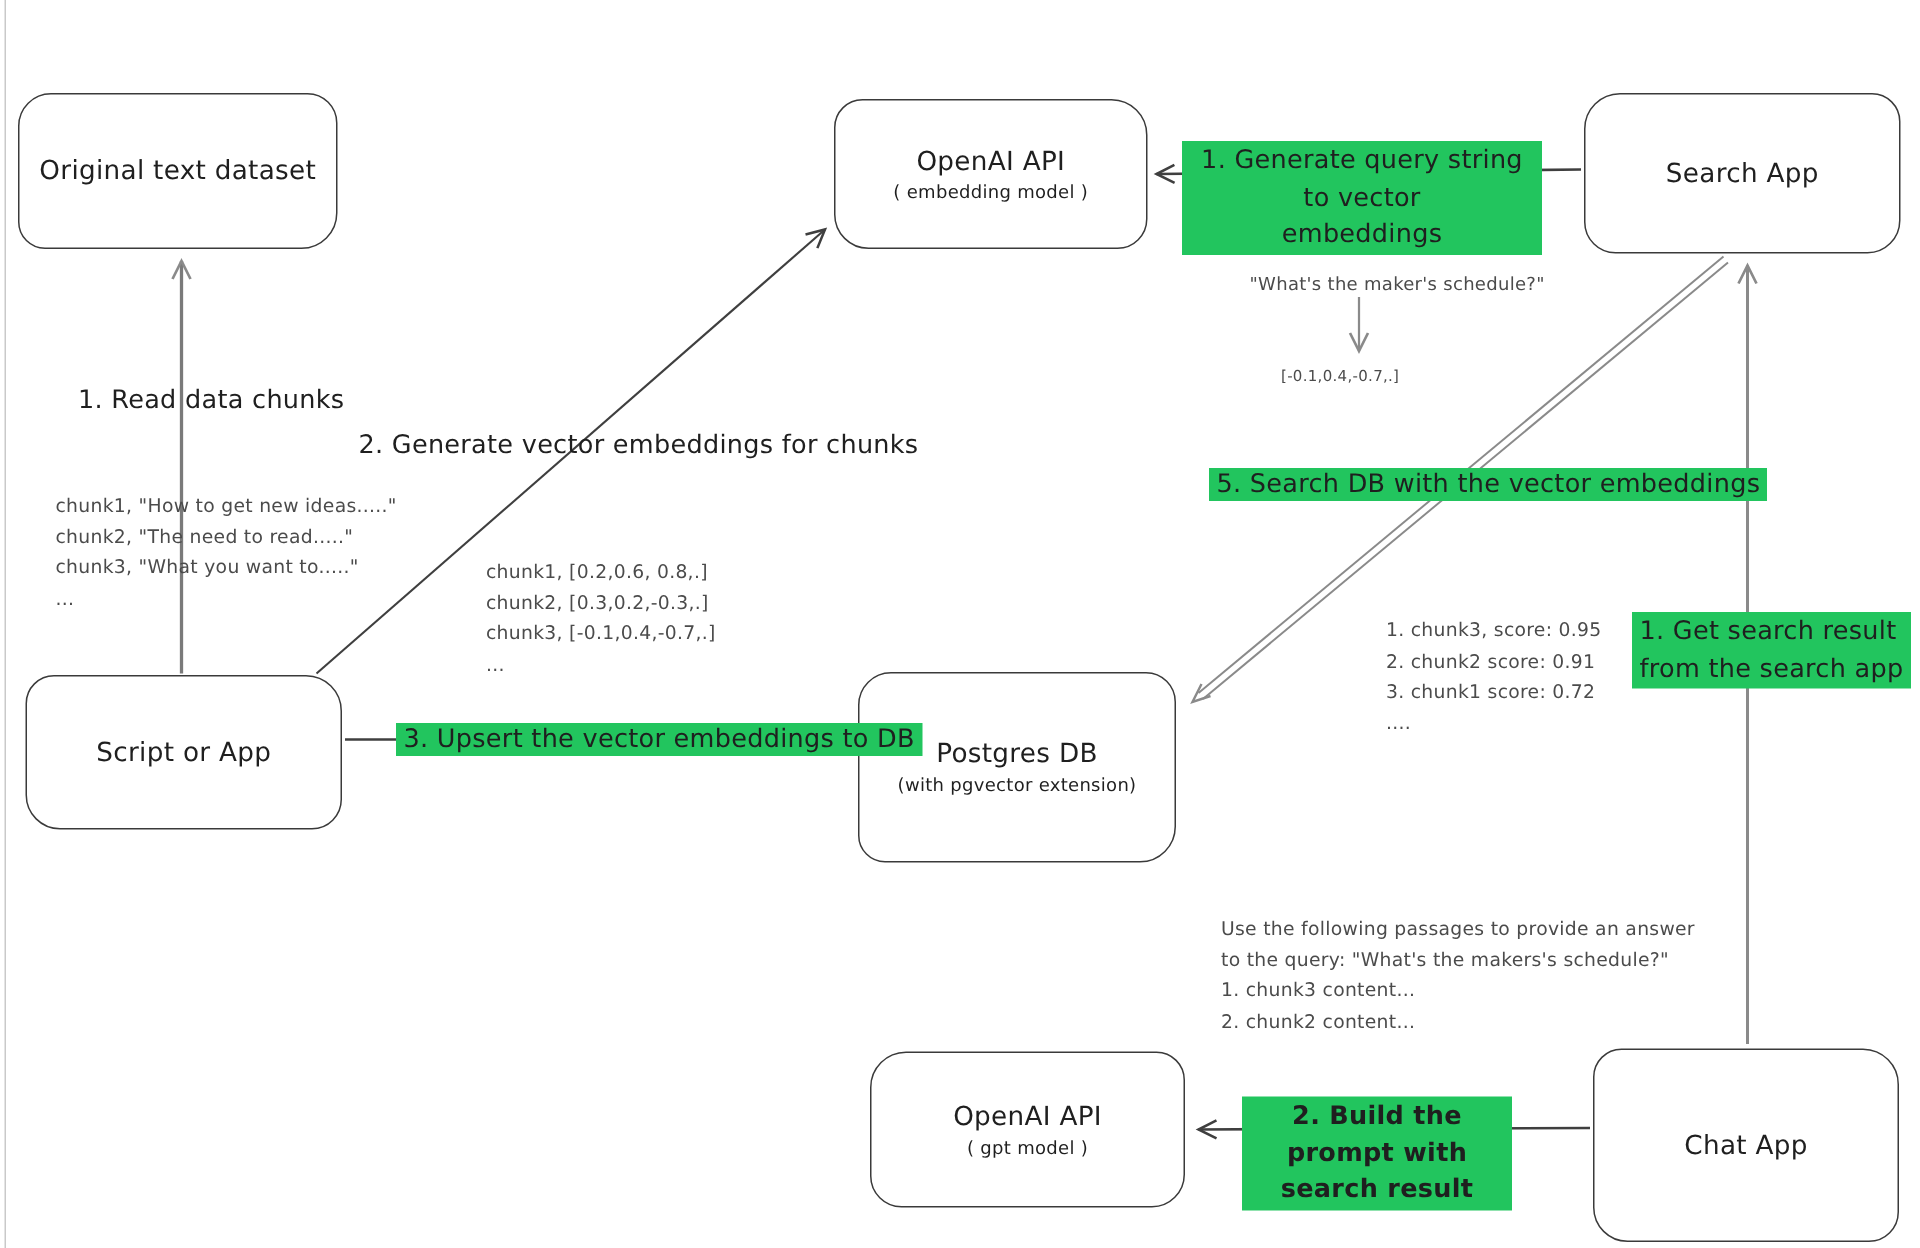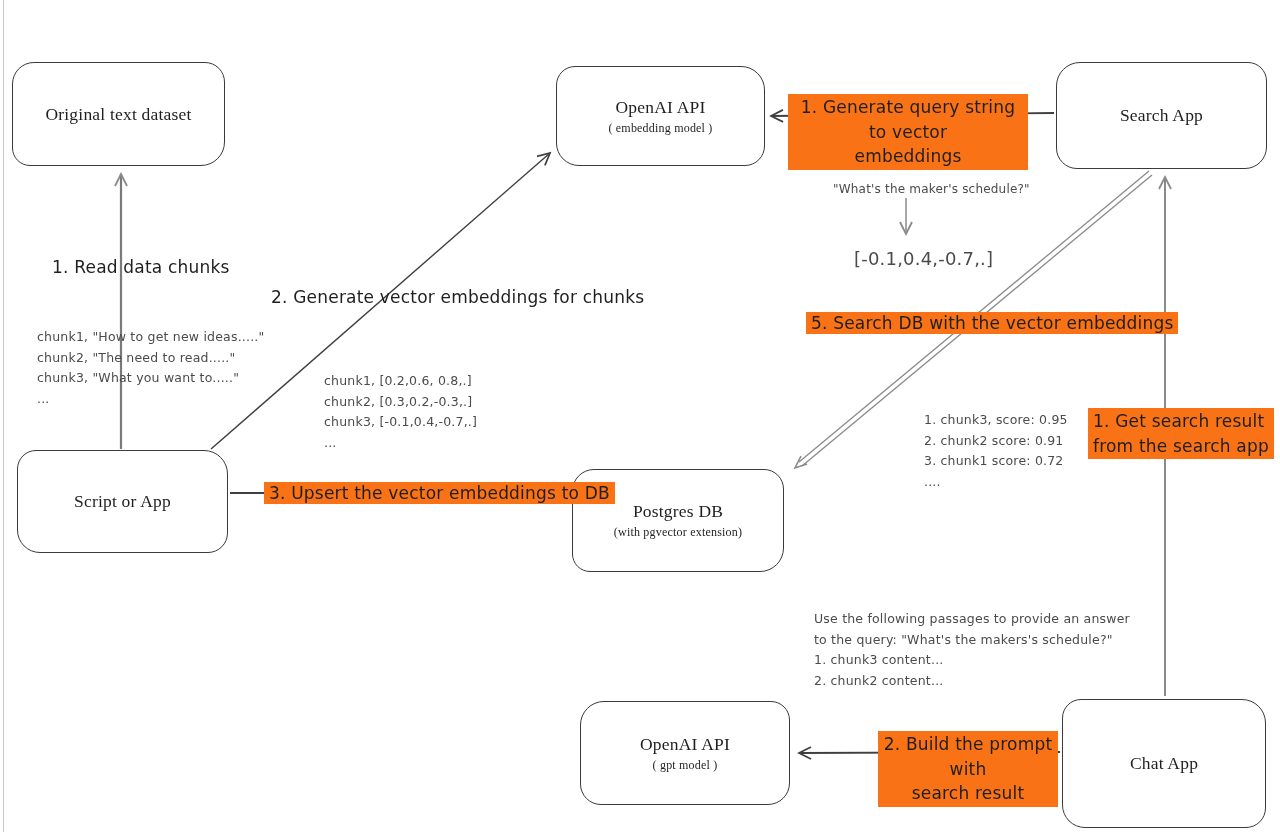--- a/index.html
+++ b/index.html
@@ -8,30 +8,30 @@
 
   .canvas { position: absolute; inset: 0; width: 1280px; height: 832px; }
   .edge-layer { position: absolute; inset: 0; z-index: 1; }
 
   .page-edge { position: absolute; left: 3px; top: 0; width: 1px; height: 832px;
                background: #c9c9c9; z-index: 0; }
 
   .box { position: absolute; z-index: 2; background: #ffffff;
          border: 1.7px solid #3a3a3a;
          display: flex; flex-direction: column; align-items: center; justify-content: center;
-         gap: 3px; font-size: 17.5px; letter-spacing: 0.2px; text-align: center; font-family: Liberation Serif, serif; }
+         gap: 3px; font-size: 17.5px; letter-spacing: 0.2px; text-align: center; }
   .box .l2 { font-size: 12px; }
   .r1 { border-radius: 22px 20px 24px 18px; }
   .r2 { border-radius: 19px 24px 20px 23px; }
   .r3 { border-radius: 24px 19px 22px 21px; }
 
   .edge-label { position: absolute; z-index: 3; font-size: 17px; letter-spacing: 0.2px;
                 white-space: nowrap; color: #1f1f1f; }
   .edge-label.two-line { white-space: normal; text-align: center; line-height: 1.45; }
-  .on-line { background: #f97316; padding: 1px 5px; }
+  .on-line { background: #22c55e; padding: 1px 5px; }
 
   .annotation { position: absolute; z-index: 3; font-size: 12.5px; color: #4b4b4b;
                 line-height: 1.65; letter-spacing: 0.2px; white-space: nowrap; }
 </style>
 </head>
 <body>
 
 <div class="canvas">
 
   <div class="page-edge"></div>
@@ -77,74 +77,74 @@
   </div>
 
   <div class="box r2" style="left:17px; top:450px; width:211px; height:103px;">
     <span>Script or App</span>
   </div>
 
   <div class="box r3" style="left:1056px; top:62px; width:211px; height:107px;">
     <span>Search App</span>
   </div>
 
-  <div class="box r1" style="left:572px; top:469px; width:212px; height:103px;">
+  <div class="box r1" style="left:572px; top:448px; width:212px; height:127px;">
     <span>Postgres DB</span>
     <span class="l2">(with pgvector extension)</span>
   </div>
 
   <div class="box r3" style="left:580px; top:701px; width:210px; height:104px;">
     <span>OpenAI API</span>
     <span class="l2">( gpt model )</span>
   </div>
 
   <div class="box r2" style="left:1062px; top:699px; width:204px; height:129px;">
     <span>Chat App</span>
   </div>
 
   <div class="edge-label" style="left:52px; top:257px;text-align:right;">1. Read data chunks</div>
 
-  <div class="edge-label" style="left:239px; top:287px;margin-left:32px;">2. Generate vector embeddings for chunks</div>
+  <div class="edge-label" style="left:239px; top:287px;">2. Generate vector embeddings for chunks</div>
 
   <div class="edge-label on-line" style="left:264px; top:482px;">3. Upsert the vector embeddings to DB</div>
 
   <div class="edge-label two-line on-line" style="left:788px; top:94px; width:240px;">
     <div>1. Generate query string to vector</div>
     <div>embeddings</div>
   </div>
 
   <div class="edge-label on-line" style="left:806px; top:312px;">5. Search DB with the vector embeddings</div>
 
   <div class="edge-label two-line on-line" style="left:1088px; top:408px; text-align:left;">
     <div>1. Get search result</div>
     <div>from the search app</div>
   </div>
 
-  <div class="edge-label two-line on-line" style="left:878px; top:731px; width:180px;">
+  <div class="edge-label two-line on-line" style="left:828px; top:731px; width:180px;font-weight:bold;">
     <div>2. Build the prompt with</div>
     <div>search result</div>
   </div>
 
   <div class="annotation" style="left:37px; top:327px;">
     <div>chunk1, "How to get new ideas....."</div>
     <div>chunk2, "The need to read....."</div>
     <div>chunk3, "What you want to....."</div>
     <div>...</div>
   </div>
 
   <div class="annotation" style="left:324px; top:371px;">
     <div>chunk1, [0.2,0.6, 0.8,.]</div>
     <div>chunk2, [0.3,0.2,-0.3,.]</div>
     <div>chunk3, [-0.1,0.4,-0.7,.]</div>
     <div>...</div>
   </div>
 
   <div class="annotation" style="left:833px; top:180px; font-size:12px;">"What's the maker's schedule?"</div>
 
-  <div class="annotation" style="left:854px; top:244px; font-size:18px;">[-0.1,0.4,-0.7,.]</div>
+  <div class="annotation" style="left:854px; top:244px; font-size:10px;">[-0.1,0.4,-0.7,.]</div>
 
   <div class="annotation" style="left:924px; top:410px;">
     <div>1. chunk3, score: 0.95</div>
     <div>2. chunk2 score: 0.91</div>
     <div>3. chunk1 score: 0.72</div>
     <div>....</div>
   </div>
 
   <div class="annotation" style="left:814px; top:609px;">
     <div>Use the following passages to provide an answer</div>

